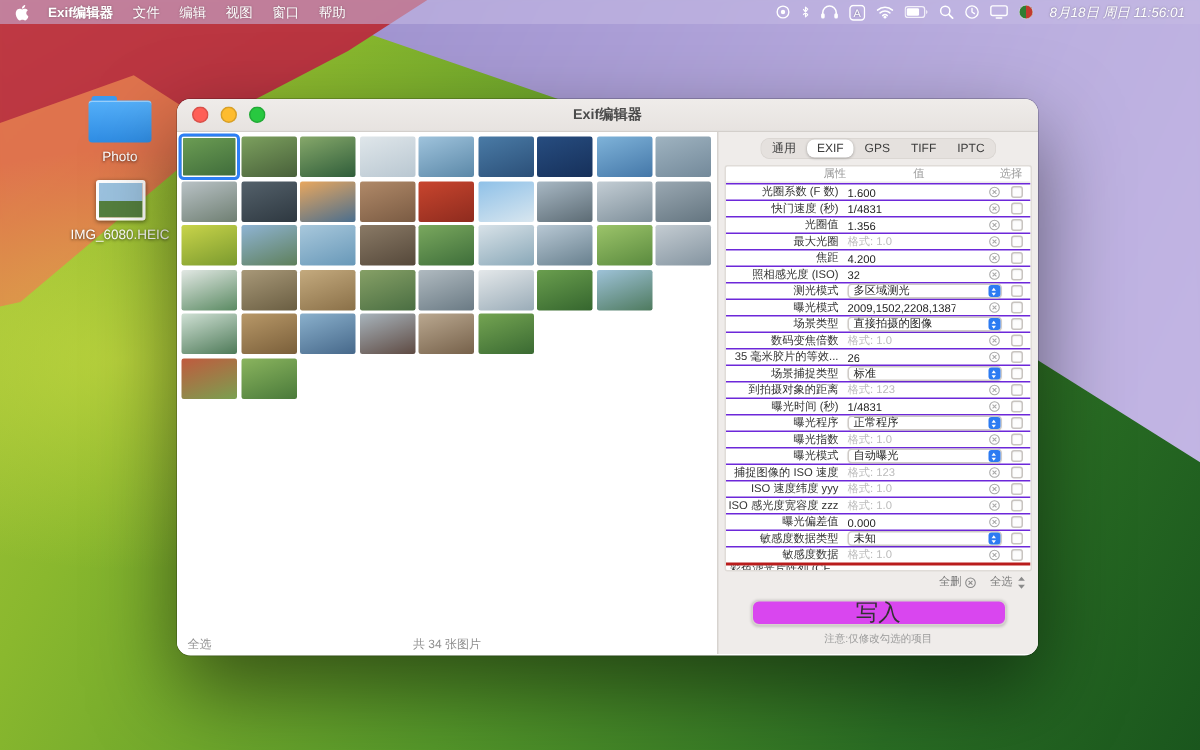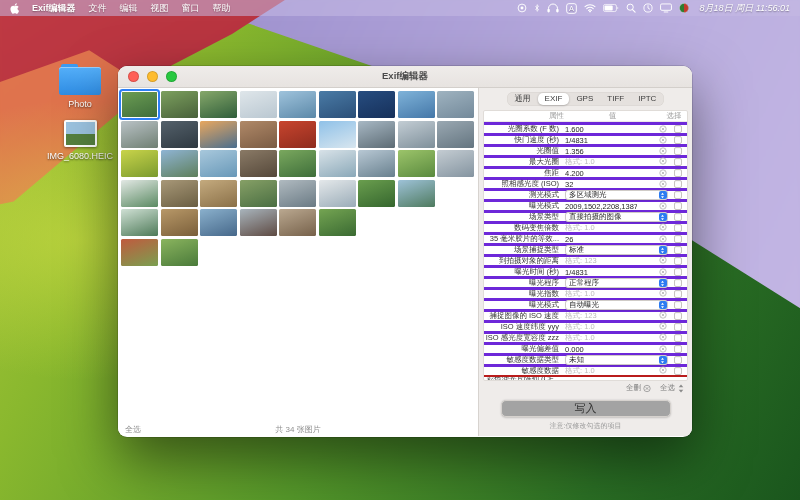--- a/index.html
+++ b/index.html
@@ -77,48 +77,48 @@
   .tab { font-size:8px; color:#3c3c3c; padding:2px 7px; border-radius:5px; line-height:1; }
   .tab.selected { background:#fff; box-shadow:0 0.5px 2px rgba(0,0,0,0.3); }
 
   .exif-table { margin-top:4px; background:#fff; border:0.5px solid #e0dcd8;
     border-radius:2px; overflow:hidden; display:flex; flex-direction:column; }
   .thead { display:flex; align-items:center; height:13px; font-size:7.5px; color:#9b9b9b;
     border-bottom:1px solid #eceae8; }
   .th-label { width:80px; text-align:right; }
   .th-value { flex:1; text-align:center; }
   .th-select { width:26px; text-align:center; }
-  .trow { display:flex; align-items:center; height:11px; border-top:3px solid #6d28d9;
+  .trow { display:flex; align-items:center; height:11px; border-top:1px solid #6d28d9;
     font-size:7.5px; color:#1f1f1f; }
   .trow.cut { height:5px; overflow:hidden; border-top:2px solid #b91c1c; }
   .t-label { width:80px; text-align:right; padding-right:5px; color:#333;
     white-space:nowrap; overflow:hidden; flex:none; }
-  .t-value { flex:1; display:flex; min-width:0; padding-left:1px;gap:20px; }
+  .t-value { flex:1; display:flex; align-items:center; min-width:0; padding-left:1px;gap:20px; }
   .t-val-text { white-space:nowrap; overflow:hidden; }
   .t-val-text.ph { color:#bcbcbc; }
   .clear-btn { margin-left:auto; width:12px; flex:none; display:flex; justify-content:center; }
   .clear-btn svg { width:8px; height:8px; display:block; }
   .popup { flex:1; display:flex; align-items:center; height:9.5px; margin-right:1px;
     border:0.5px solid #cfcbc7; border-radius:3px; background:#fff; padding-left:3px;
     box-shadow:0 0.5px 1px rgba(0,0,0,0.08); min-width:0; }
   .popup-text { white-space:nowrap; overflow:hidden; font-size:7.5px; }
   .stepper { margin-left:auto; margin-right:0.5px; width:8px; height:8px; background:#2c7bf2;
     border-radius:2px; display:flex; align-items:center; justify-content:center; flex:none; }
   .stepper svg { width:5px; height:7px; display:block; }
   .cb-col { width:18px; flex:none; display:flex; justify-content:center; }
   .checkbox { width:8px; height:8px; border:0.5px solid #c8c4c0; border-radius:2px;
     background:#fdfdfd; box-shadow:inset 0 0.5px 1px rgba(0,0,0,0.06); }
 
   .panel-footer { height:14px; display:flex; align-items:center; justify-content:flex-end;
     gap:9px; font-size:7.5px; color:#7c7c7c; padding:0 3px; }
   .pf-action { display:flex; align-items:center; gap:2px; }
   .pf-action svg { width:8px; height:9px; display:block; }
 
-  .write-btn { margin:5px auto 0; width:170px; height:17px; background:#a3a3a3;
-    border:0.5px solid #d6d2ce; border-radius:5px; font-size:11px; color:#333;
+  .write-btn { margin:5px auto 0; width:170px; height:17px; background:#d946ef;
+    border:0.5px solid #d6d2ce; border-radius:5px; font-size:15px; color:#333;
     display:flex; align-items:center; justify-content:center;
     box-shadow:0 0.5px 2px rgba(0,0,0,0.18); }
   .note { margin-top:4px; text-align:center; font-size:7px; color:#9b9b9b; }
 </style>
 </head>
 <body>
 
 <div class="desktop">
   <div class="bg-layer bg-purple"></div>
   <div class="bg-layer bg-red"></div>

